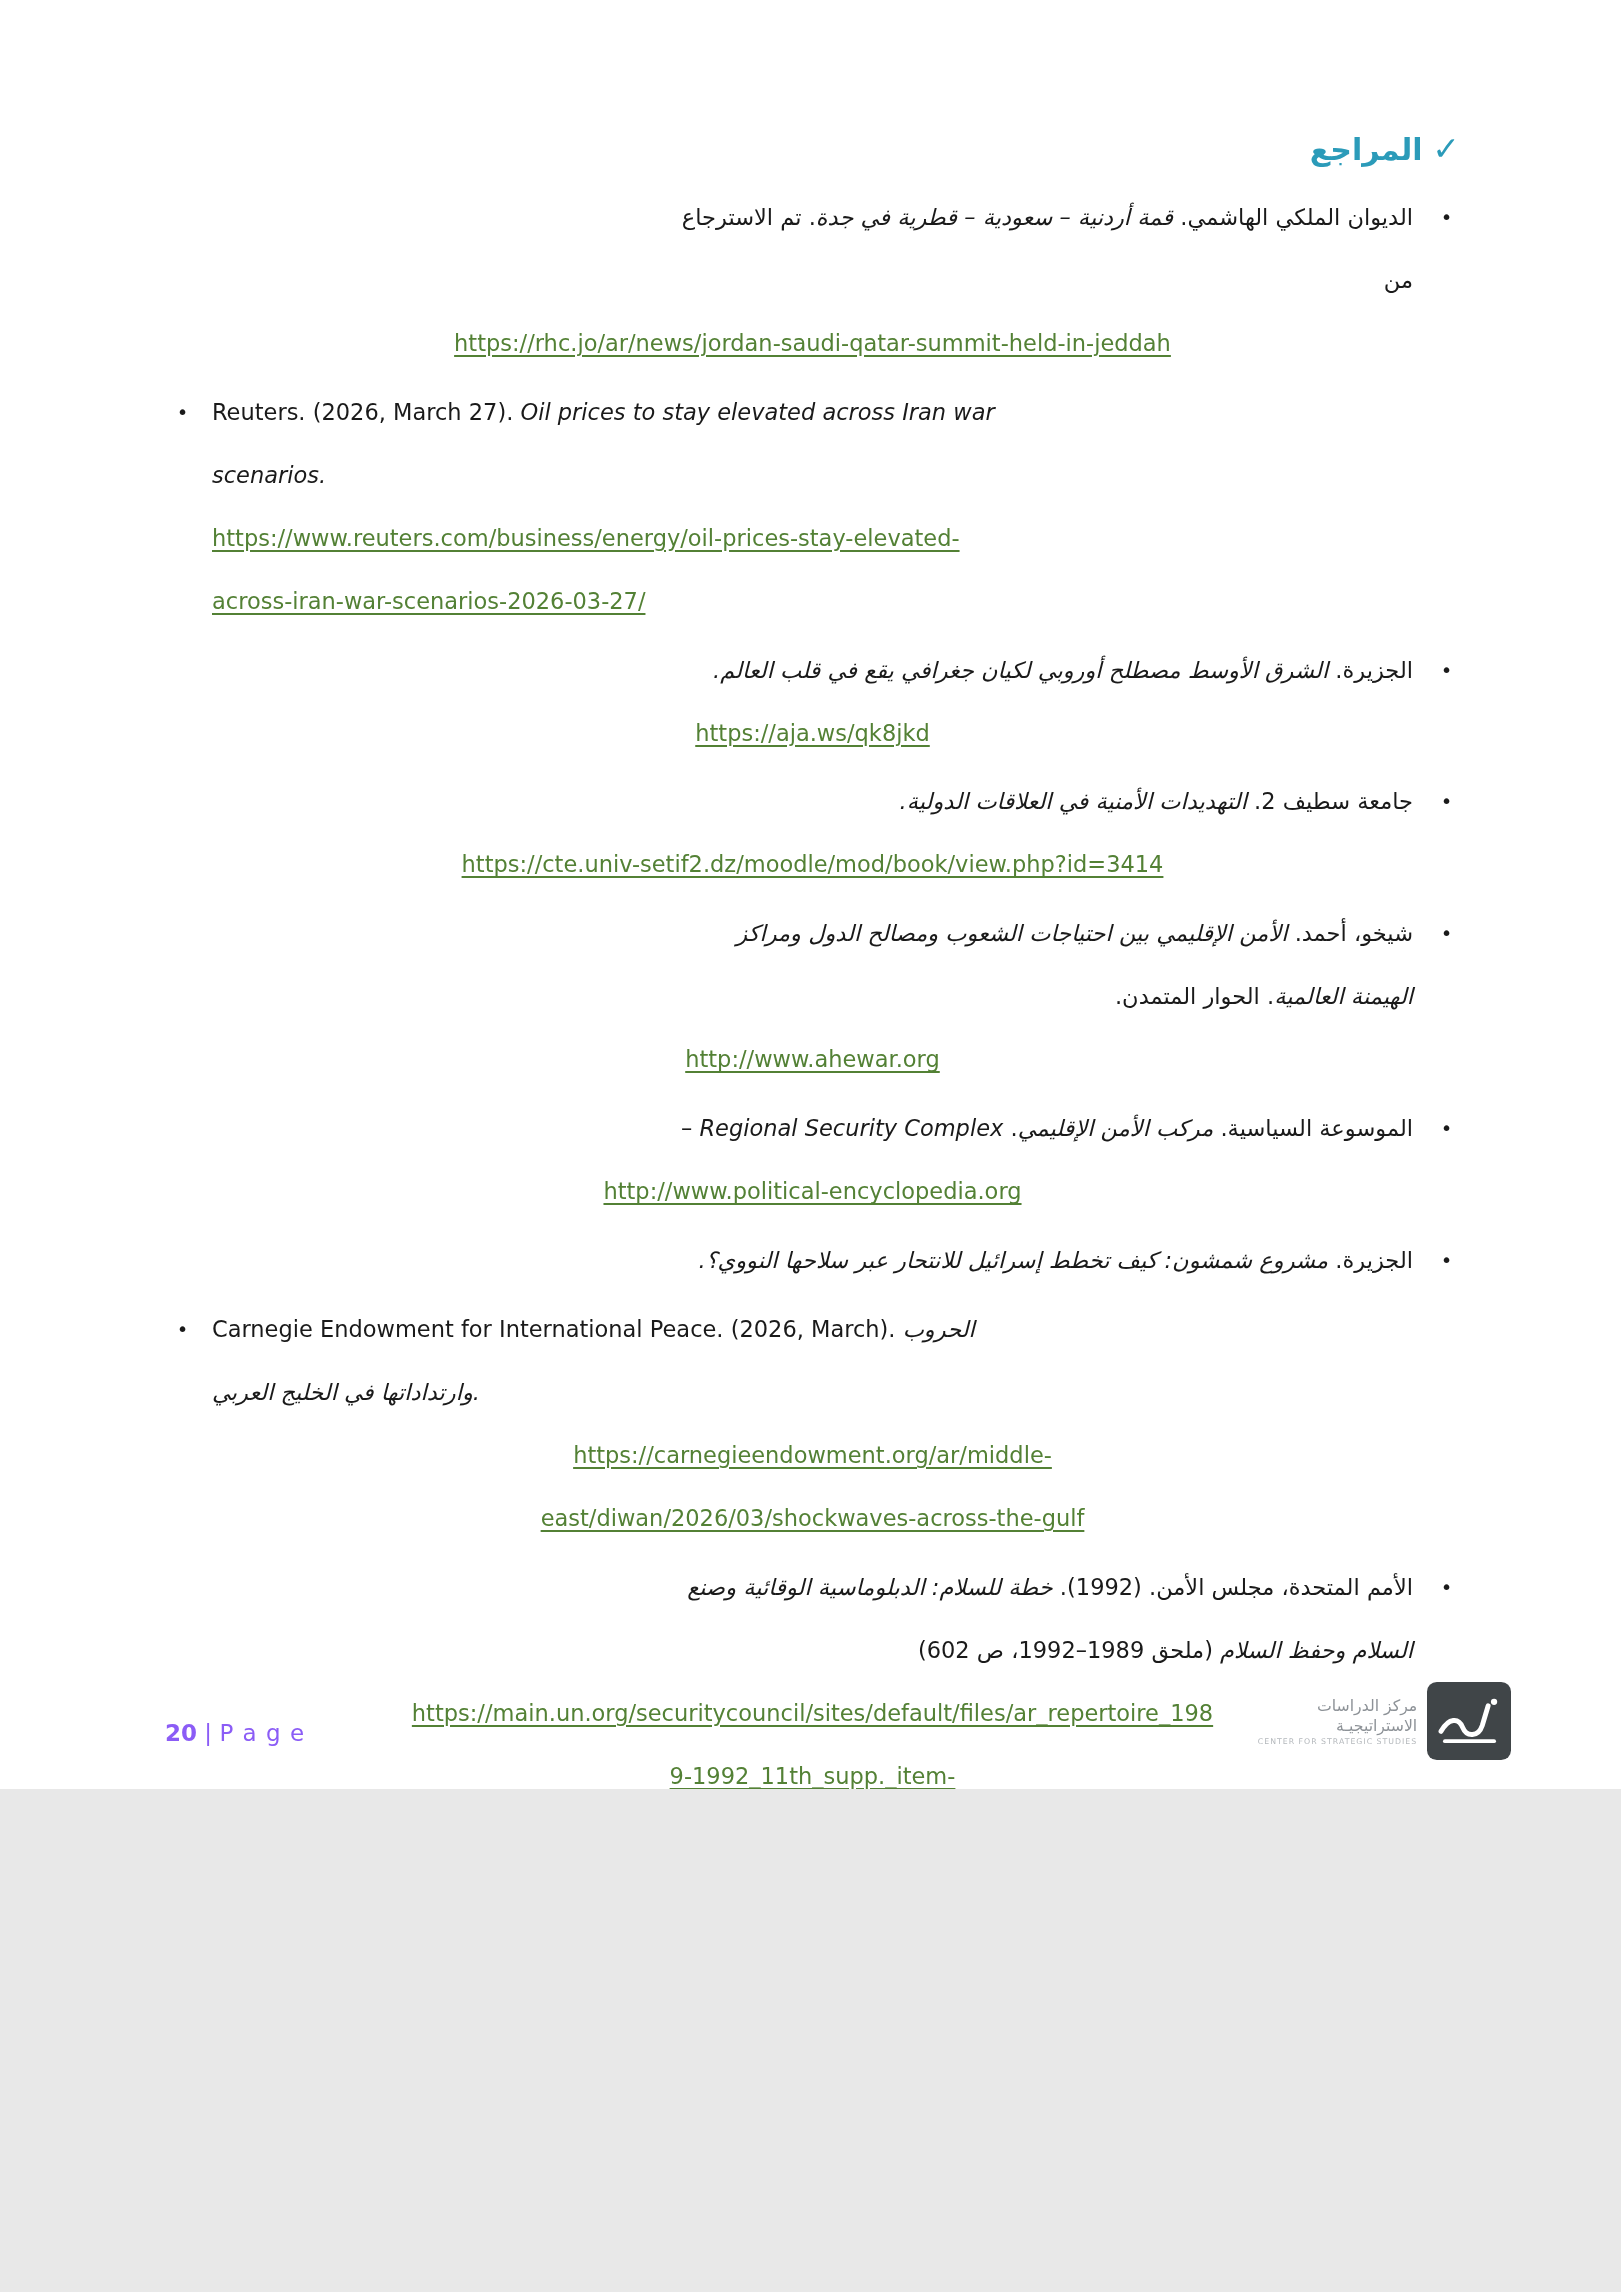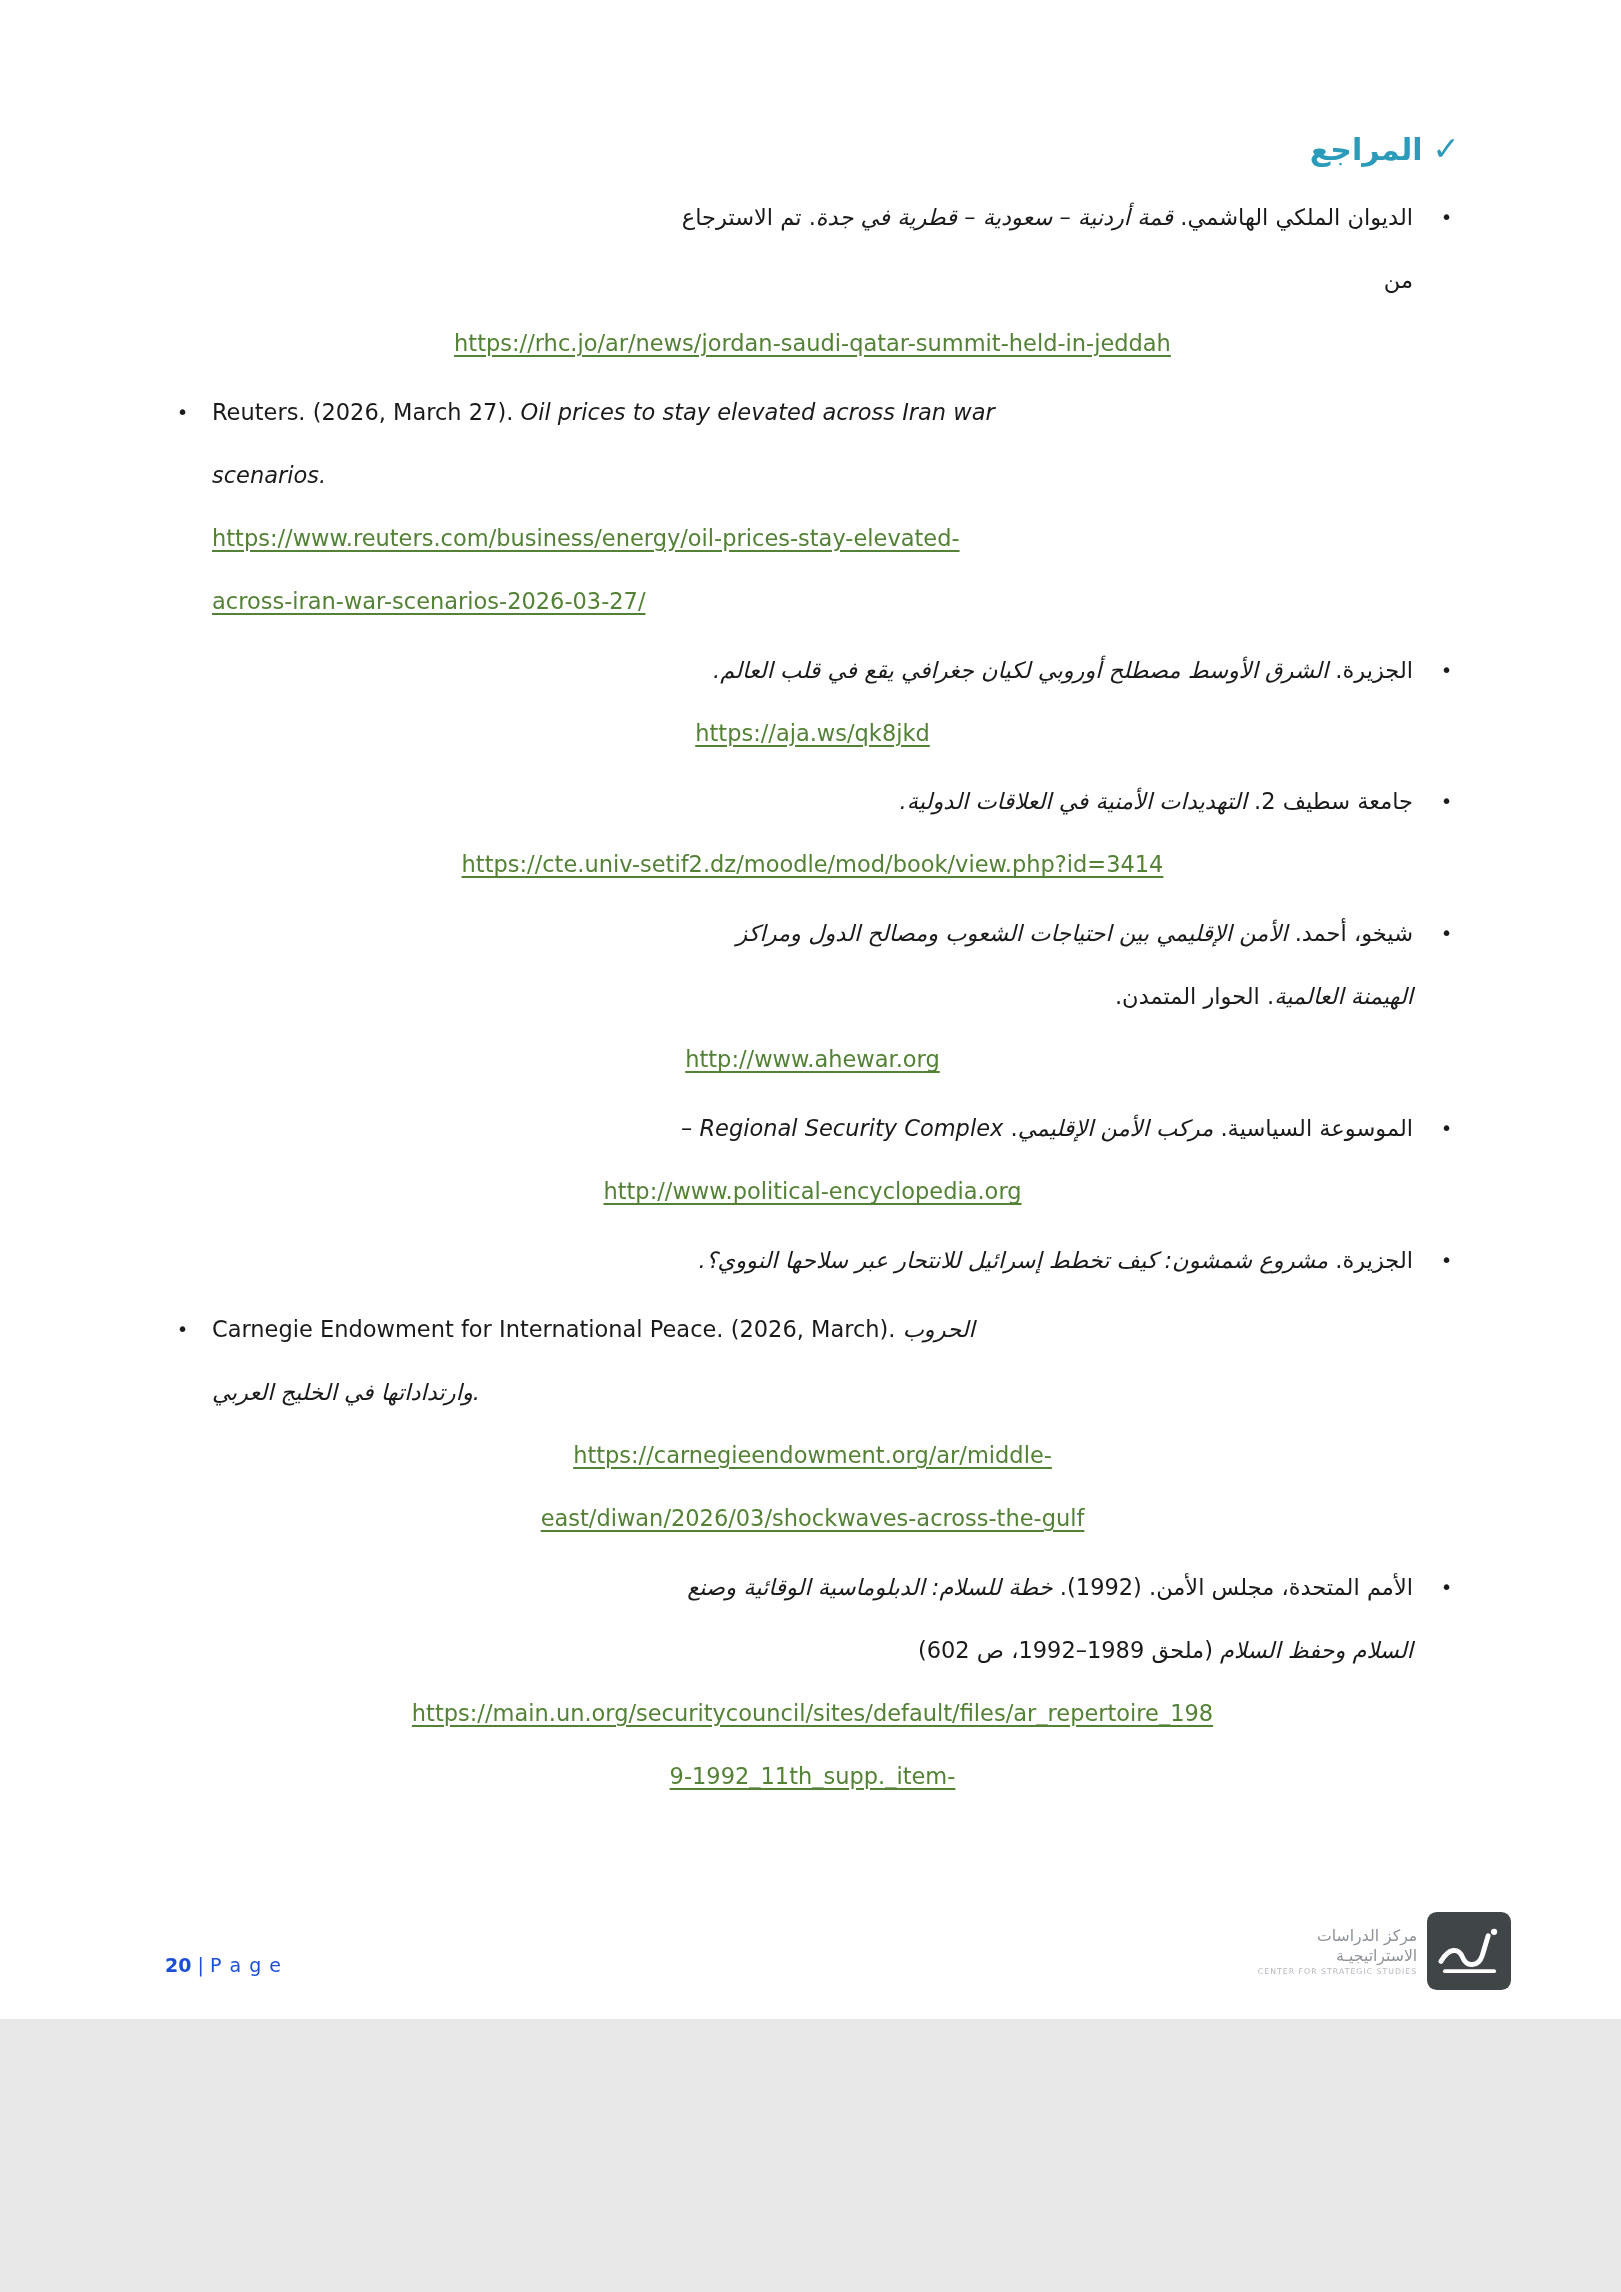--- a/index.html
+++ b/index.html
@@ -1,20 +1,20 @@
 <!DOCTYPE html>
 <html lang="ar"><head>
 <meta charset="utf-8">
 <style>
   * { box-sizing: border-box; }
   html,body { margin:0; padding:0; background:#e8e8e8; }
   .page {
     position: relative;
     width: 1621px;
-    height: 2019px;
+    height: 1789px;
     margin: 0 auto;
     background: #ffffff;
     font-family: "DejaVu Sans", sans-serif;
     color: #1a1a1a;
     overflow: hidden;
   }
   .content {
     position: absolute;
     left: 165px;
     right: 161px;
@@ -70,22 +70,22 @@
     cursor: pointer;
   }
   .ref-link { direction: ltr; }
   .ref-link.align-left   { text-align: center; }
   .ref-link.align-center { text-align: center; }
   .ref-link.align-indent { text-align: left; padding-left: 47px; }
   .footer {
     position: absolute;
     left: 165px;
     bottom: 43px;
-    font-size: 19px;
-    color: #1d4ed8;
+    font-size: 23px;
+    color: #8b5cf6;
   }
   .footer .pnum { font-weight: bold; }
   .footer .plabel { letter-spacing: 1px; }
   .logo {
     position: absolute;
     right: 110px;
     bottom: 29px;
     display: flex;
     align-items: center;
     gap: 9.8px;

